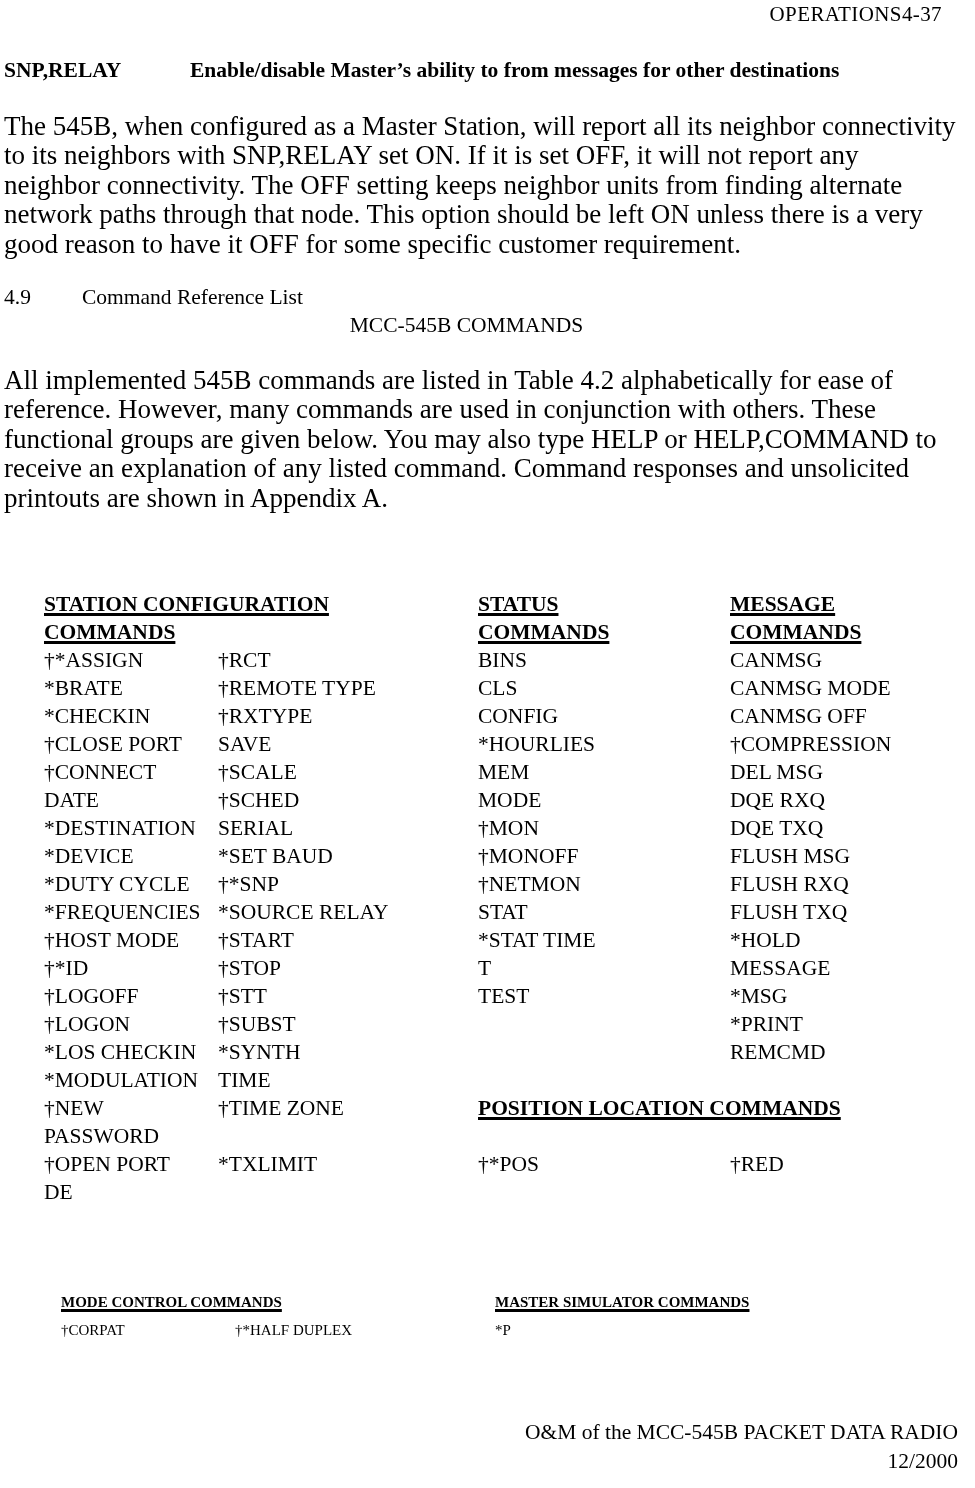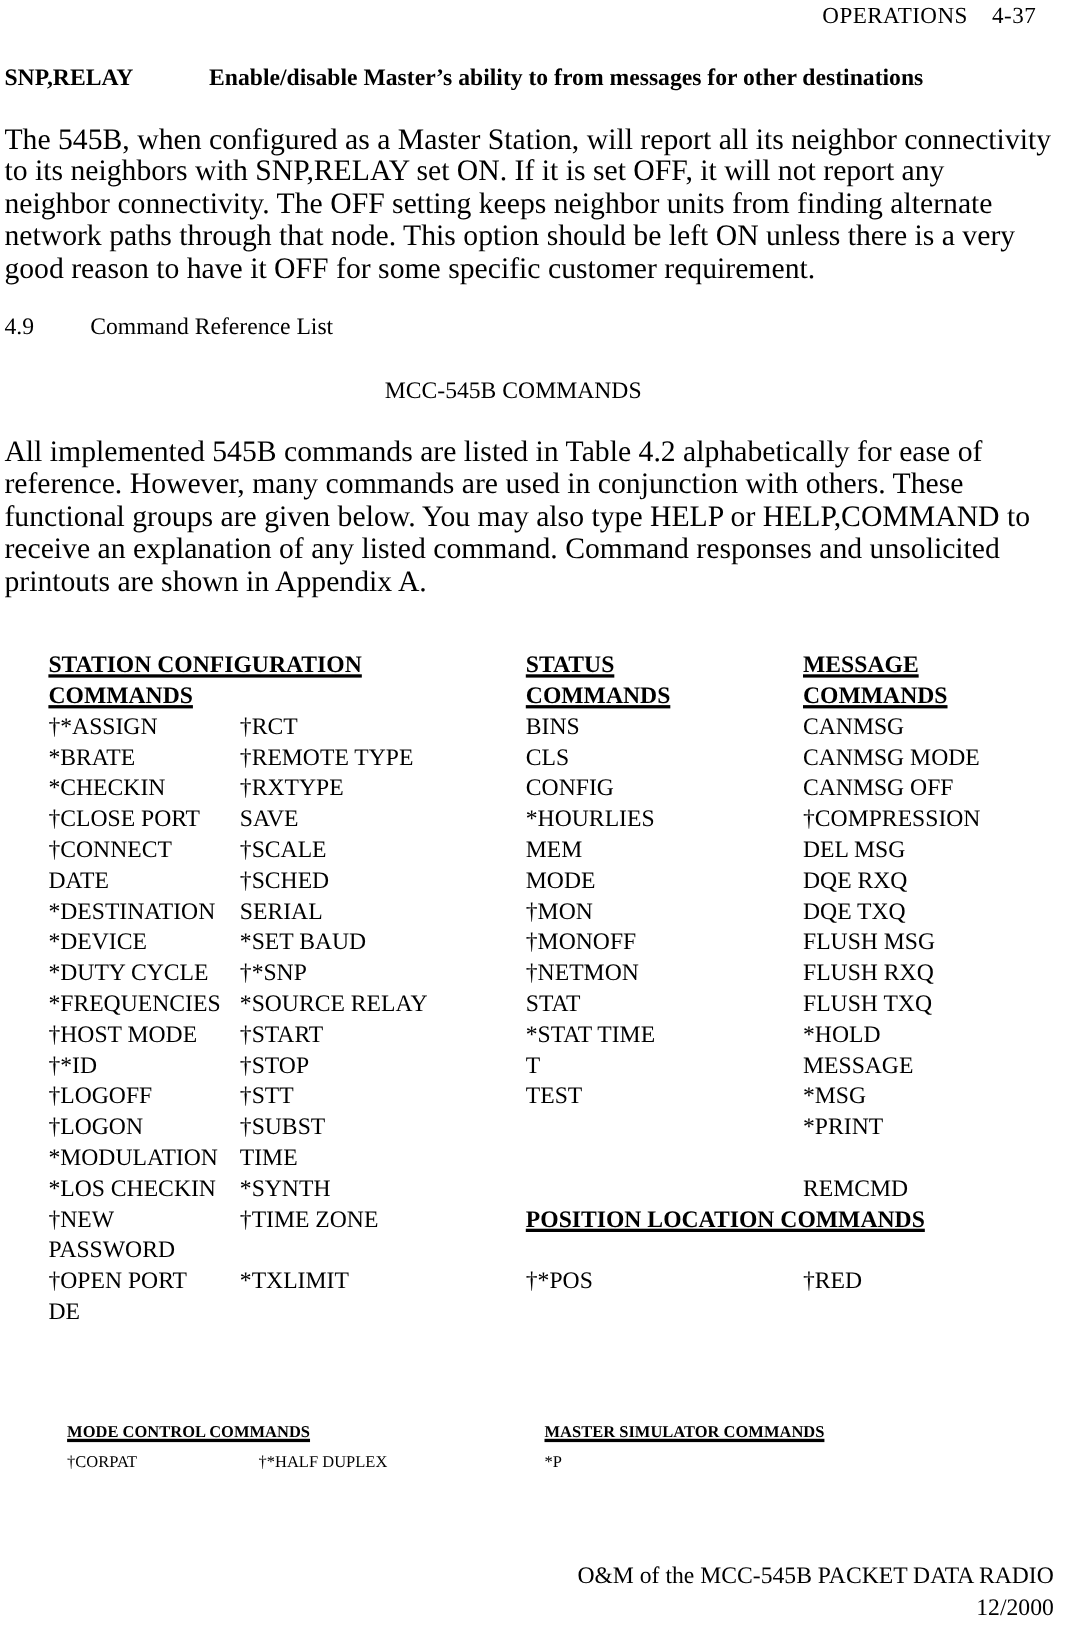--- a/index.html
+++ b/index.html
@@ -20,21 +20,21 @@
   
   .running-header {
     position: absolute;
     top: 2px;
     left: 0;
     width: 942px;
     text-align: right;
     font-size: 21px;
     letter-spacing: 0.4px;
   }
-  .running-header .sect { margin-right: 22px; }
+  .running-header .sect { }
 
   
   .content {
     position: absolute;
     left: 4px;
     top: 58px;
     width: 952px;
   }
 
   .cmd-title {
@@ -57,21 +57,20 @@
     font-size: 21.5px;
     line-height: 29.5px;
     margin-top: 24px;
     white-space: nowrap;
   }
   .sec-head .num { display: inline-block; width: 78px; }
 
   .center-title {
     font-size: 21.5px;
     text-align: center;
-    margin-top: 30px;
     width: 925px;
   }
 
   
   .cmd-area {
     position: absolute;
     left: 4px;
     top: 590px;
     width: 965px;
     font-size: 21.5px;
@@ -239,30 +238,30 @@
       <span class="cell c3">TEST</span>
       <span class="cell c4">*MSG</span>
     </div>
     <div class="grid-row">
       <span class="cell c1">†LOGON</span>
       <span class="cell c2">†SUBST</span>
       <span class="cell c3"></span>
       <span class="cell c4">*PRINT</span>
     </div>
     <div class="grid-row">
+      <span class="cell c1">*LOS CHECKIN</span>
+      <span class="cell c2">*SYNTH</span>
+      <span class="cell c3"></span>
+      <span class="cell c4">REMCMD</span>
+    </div>
+    <div class="grid-row">
       <span class="cell c1">*MODULATION</span>
       <span class="cell c2">TIME</span>
       <span class="cell c3"></span>
       <span class="cell c4"></span>
-    </div>
-    <div class="grid-row">
-      <span class="cell c1">*LOS CHECKIN</span>
-      <span class="cell c2">*SYNTH</span>
-      <span class="cell c3"></span>
-      <span class="cell c4">REMCMD</span>
     </div>
 
     <div class="grid-row">
       <span class="cell c1">†NEW</span>
       <span class="cell c2">†TIME ZONE</span>
       <span class="cell c3 grp-head">POSITION LOCATION COMMANDS</span>
     </div>
     <div class="grid-row">
       <span class="cell c1">PASSWORD</span>
       <span class="cell c2"></span>

